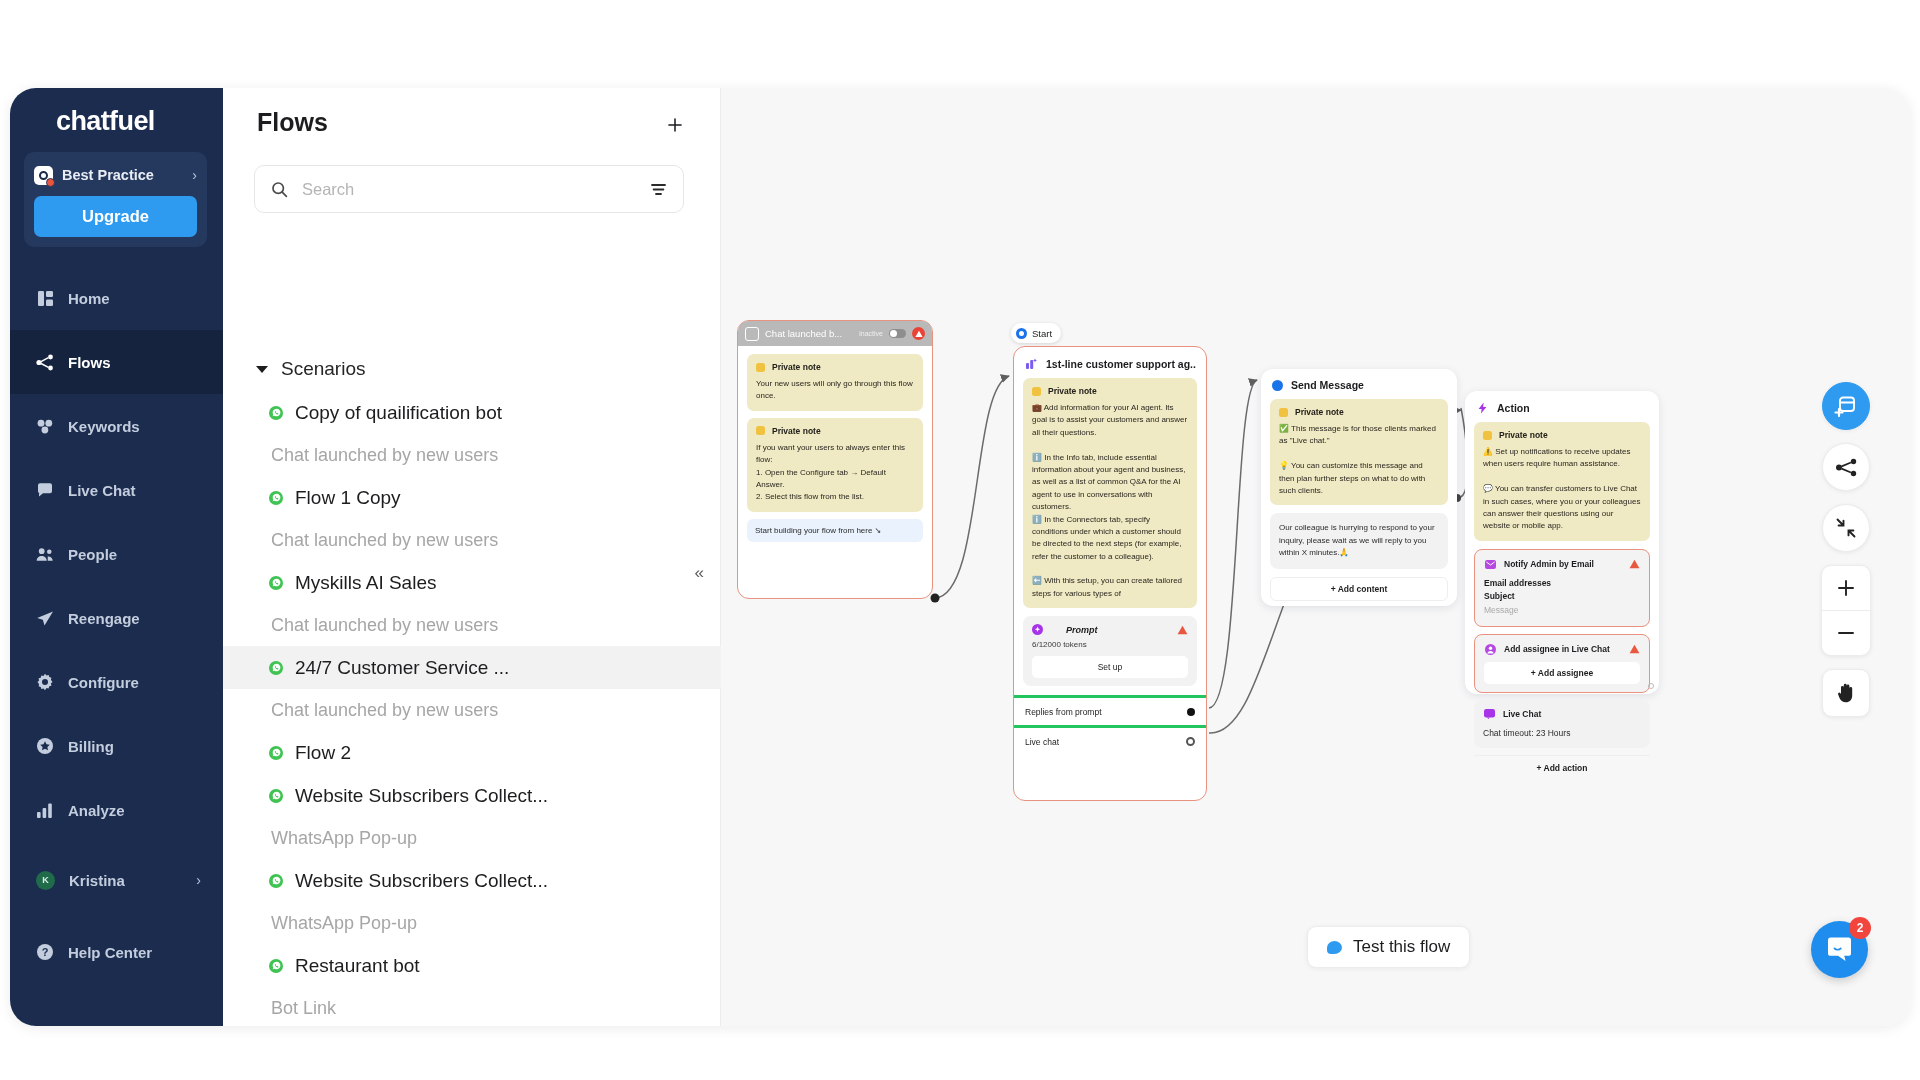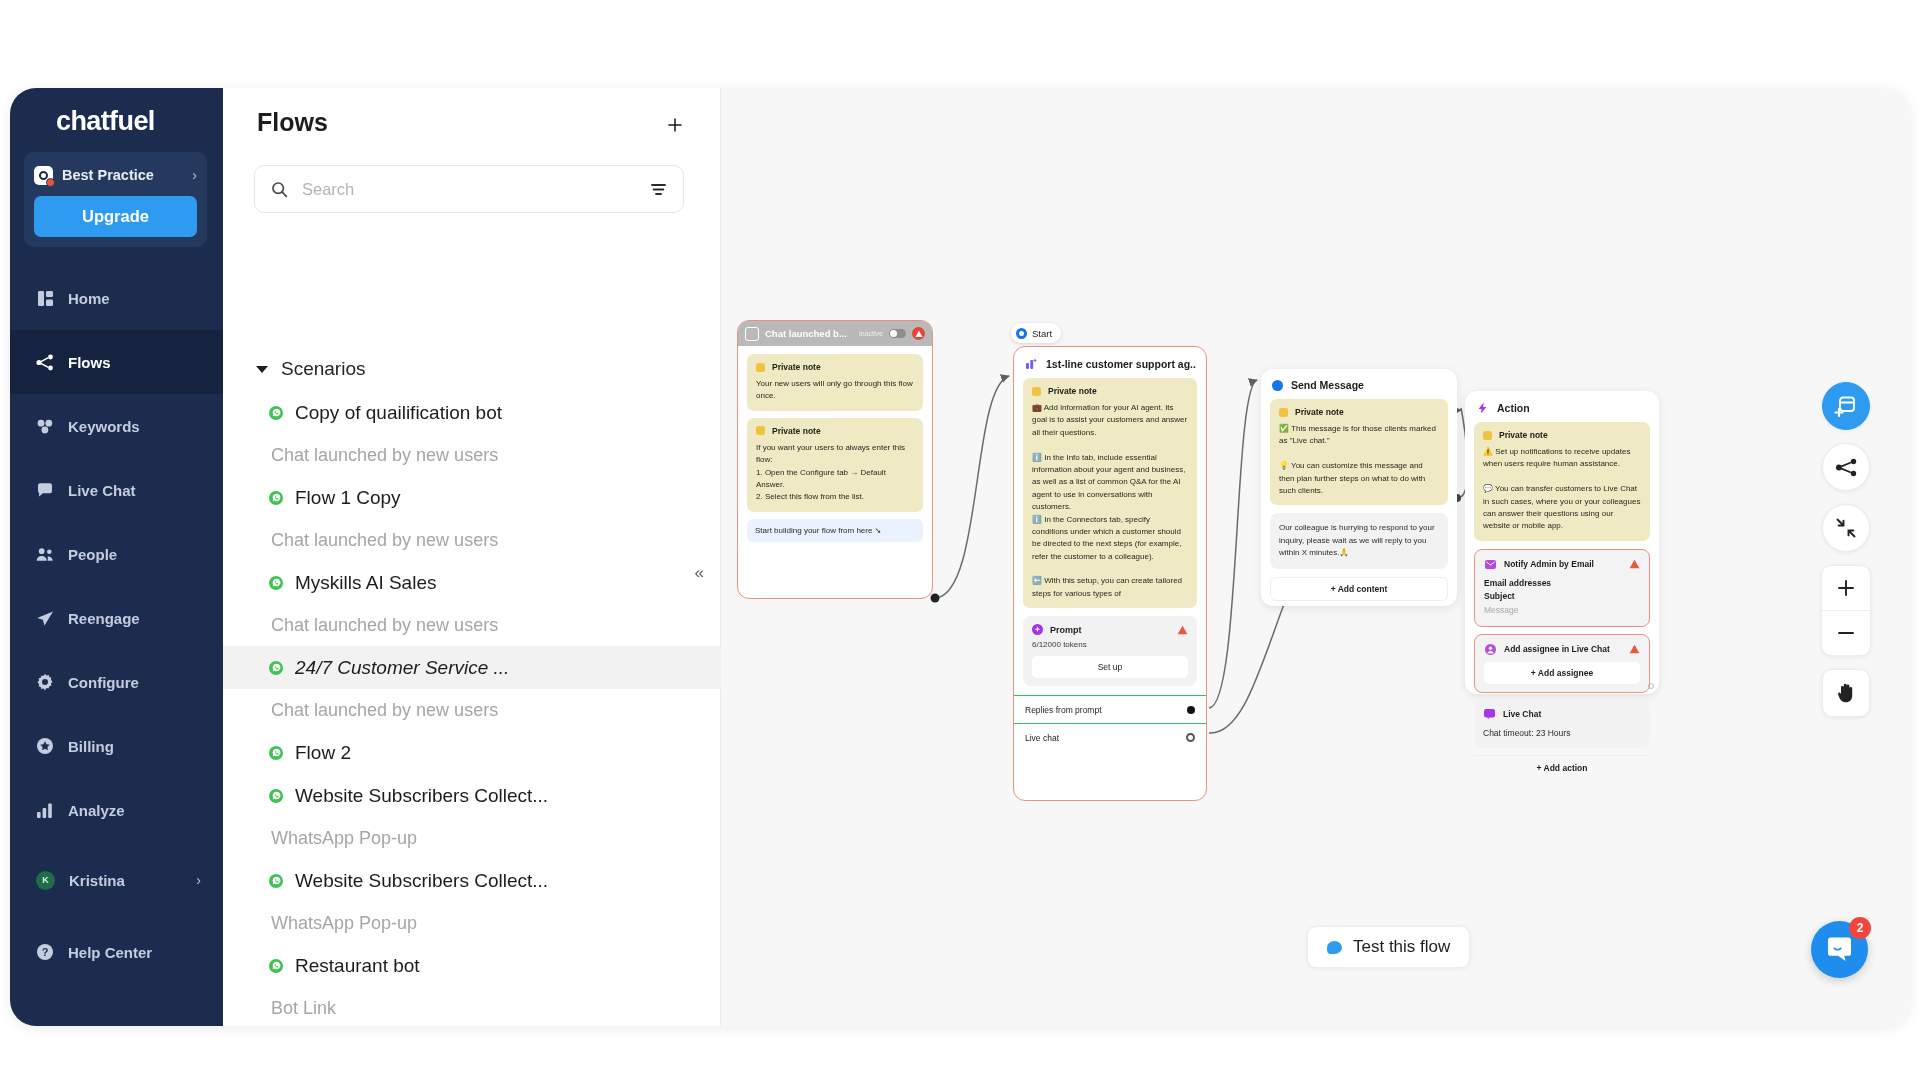--- a/index.html
+++ b/index.html
@@ -101,21 +101,21 @@
     position:absolute;left:33px;top:270px;display:flex;align-items:center;gap:13px;cursor:pointer;
   }
   .caret{width:0;height:0;border-left:6px solid transparent;border-right:6px solid transparent;border-top:7px solid #1d1d1f;}
   .scenarios-lbl{font-size:19px;color:#262626;font-weight:400;}
 
   .flow-list{position:absolute;left:0;top:303px;width:498px;height:635px;overflow:hidden;}
   .flow-row{
     position:relative;height:43px;display:flex;align-items:center;padding-left:72px;
     box-sizing:border-box;cursor:pointer;
   }
-  .flow-row.sel{background:#f2f2f2;font-style:italic;}
+  .flow-row.sel{background:#f2f2f2;}
   .wa-dot{
     position:absolute;left:46px;width:14px;height:14px;border-radius:50%;background:#3fc352;
     display:flex;align-items:center;justify-content:center;
   }
   .wa-dot svg{display:block;}
   .flow-name{font-size:19px;color:#1d1d1f;white-space:nowrap;}
   .flow-sub{
     height:42px;display:flex;align-items:center;padding-left:48px;box-sizing:border-box;
     font-size:18px;color:#a6a6a6;white-space:nowrap;
   }
@@ -133,21 +133,21 @@
   .node{position:absolute;background:#fff;border-radius:12px;box-sizing:border-box;}
   .node-shadow{box-shadow:0 2px 9px rgba(20,25,40,.10);}
   .node-err{border:1.6px solid #e8927f;}
 
   
   #node-chat{left:16px;top:232px;width:196px;height:279px;}
   #node-chat .hdr{
     height:25px;background:#b9b9b9;border-radius:10px 10px 0 0;display:flex;align-items:center;
     padding:0 7px;gap:6px;
   }
-  #node-chat .hdr .t{font-size:9.5px;font-weight:700;color:#ffffff;white-space:nowrap;}
+  #node-chat .hdr .t{font-size:9.5px;font-weight:400;color:#ffffff;white-space:nowrap;}
   .sq-ico{width:12px;height:12px;border:1.4px solid #fff;border-radius:3px;flex:0 0 auto;}
   .inactive-lbl{font-size:7px;color:#efefef;margin-left:auto;white-space:nowrap;}
   .toggle{width:17px;height:9px;border-radius:6px;background:#8e8e8e;position:relative;flex:0 0 auto;cursor:pointer;}
   .toggle:after{content:"";position:absolute;left:1px;top:1px;width:7px;height:7px;border-radius:50%;background:#fff;}
   .warn{width:13px;height:13px;border-radius:50%;background:#ea4335;display:flex;align-items:center;justify-content:center;flex:0 0 auto;}
   .warn svg{display:block;}
   .warn-tri{width:11px;height:11px;display:flex;align-items:center;justify-content:center;flex:0 0 auto;}
 
   .pnote{background:#efe9c4;border-radius:7px;padding:8px 9px;}
   .pnote-hdr{display:flex;align-items:center;gap:7px;margin-bottom:6px;}
@@ -166,31 +166,31 @@
   }
   .start-badge .d{width:11px;height:11px;border-radius:50%;border:3px solid #1a73e8;box-sizing:border-box;background:#fff;}
   .start-badge .s{font-size:9.5px;color:#1d1d1f;font-weight:400;}
 
   
   #node-ai{left:292px;top:258px;width:194px;height:455px;}
   .node-hdr{display:flex;align-items:center;gap:8px;padding:10px 10px 8px 11px;}
   .node-hdr .t{font-size:10.5px;font-weight:700;color:#1d1d1f;white-space:nowrap;overflow:hidden;}
   .glyph{width:13px;height:13px;flex:0 0 auto;display:flex;align-items:center;justify-content:center;}
   .prompt-card{background:#f2f2f3;border-radius:8px;padding:8px 9px;margin:0 9px;}
-  .prompt-hdr{display:flex;align-items:flex-end;gap:7px;}
+  .prompt-hdr{display:flex;align-items:flex-end;gap:23px;font-style:italic;}
   .prompt-ico{width:11px;height:11px;border-radius:50%;background:#a734e8;flex:0 0 auto;display:flex;align-items:center;justify-content:center;}
   .prompt-t{font-size:9px;font-weight:700;color:#1d1d1f;}
   .prompt-tok{font-size:8px;color:#3a3a3a;margin:5px 0 7px;}
   .setup-btn{
     width:100%;height:22px;background:#fff;border:none;border-radius:5px;cursor:pointer;
     font-family:inherit;font-size:8.5px;color:#1d1d1f;font-weight:400;
   }
   .out-row{
     display:flex;align-items:center;height:27px;padding:0 11px;font-size:8.5px;color:#1d1d1f;
-    border-top:1px solid #22c55e;
+    border-top:3px solid #22c55e;
   }
   .out-dot{margin-left:auto;width:8px;height:8px;border-radius:50%;background:#111;flex:0 0 auto;}
   .out-dot.ring{background:#fff;border:2px solid #555;box-sizing:border-box;width:9px;height:9px;}
 
   
   #node-send{left:540px;top:281px;width:196px;height:237px;}
   .gray-card{background:#f2f2f3;border-radius:8px;padding:9px;margin:0 9px;font-size:8px;line-height:1.55;color:#2b2b2b;}
   .add-content{
     margin:8px 9px 0;height:22px;border:1px solid #eeeeee;border-radius:6px;background:#fff;
     display:flex;align-items:center;justify-content:center;font-size:8.5px;font-weight:700;color:#1d1d1f;cursor:pointer;

